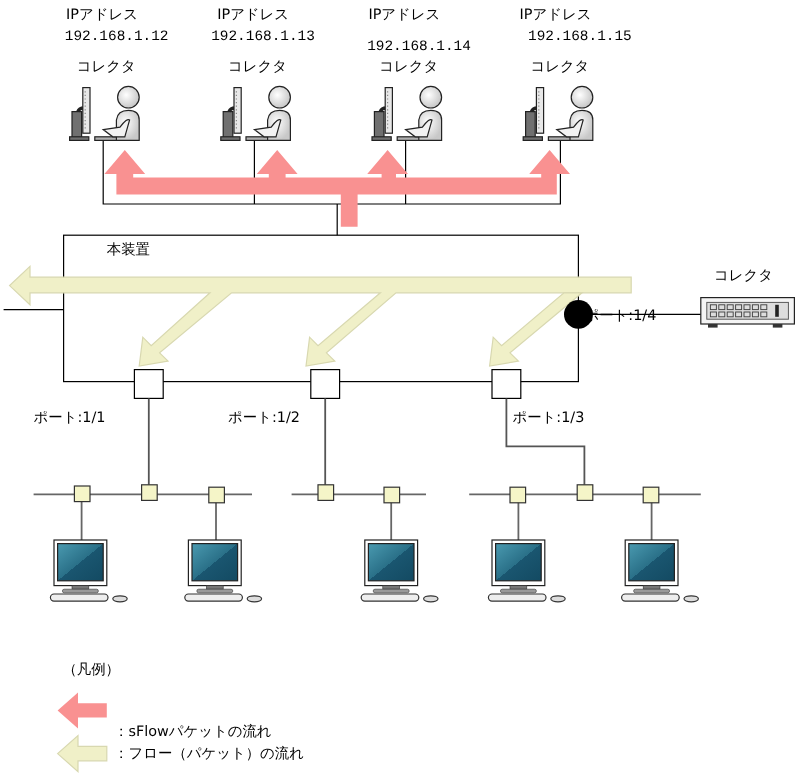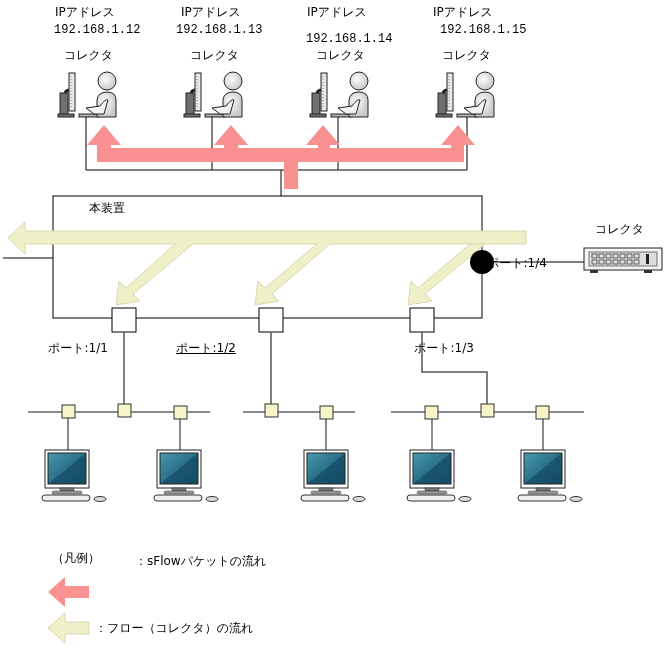--- a/index.html
+++ b/index.html
@@ -154,20 +154,20 @@
 <div class="lbl ip" style="left:306px;top:32px;">192.168.1.14</div>
 <div class="lbl" style="left:316px;top:48px;">コレクタ</div>
 
 <div class="lbl" style="left:433px;top:5px;">IPアドレス</div>
 <div class="lbl ip" style="left:440px;top:23px;">192.168.1.15</div>
 <div class="lbl" style="left:442px;top:48px;">コレクタ</div>
 
 <div class="lbl" style="left:63px;top:201px;margin-left:26px;">本装置</div>
 <div class="lbl" style="left:595px;top:222px;">コレクタ</div>
 
-<div class="lbl" style="left:48px;top:341px;">ポート:1/1</div>
-<div class="lbl" style="left:176px;top:341px;text-decoration:underline;">ポート:1/2</div>
-<div class="lbl" style="left:414px;top:341px;">ポート:1/3</div>
+<div class="lbl" style="left:28px;top:341px;">ポート:1/1</div>
+<div class="lbl" style="left:190px;top:341px;">ポート:1/2</div>
+<div class="lbl" style="left:427px;top:341px;">ポート:1/3</div>
 <div class="lbl" style="left:487px;top:216px;margin-top:40px;">ポート:1/4</div>
 
 <div class="lbl" style="left:52px;top:551px;font-family:Liberation Serif, serif;">（凡例）</div>
-<div class="lbl" style="left:95px;top:554px;margin-left:40px;">：sFlowパケットの流れ</div>
-<div class="lbl" style="left:95px;top:621px;">：フロー（コレクタ）の流れ</div>
+<div class="lbl" style="left:95px;top:602px;">：sFlowパケットの流れ</div>
+<div class="lbl" style="left:95px;top:621px;">：フロー（パケット）の流れ</div>
 
 </body></html>

